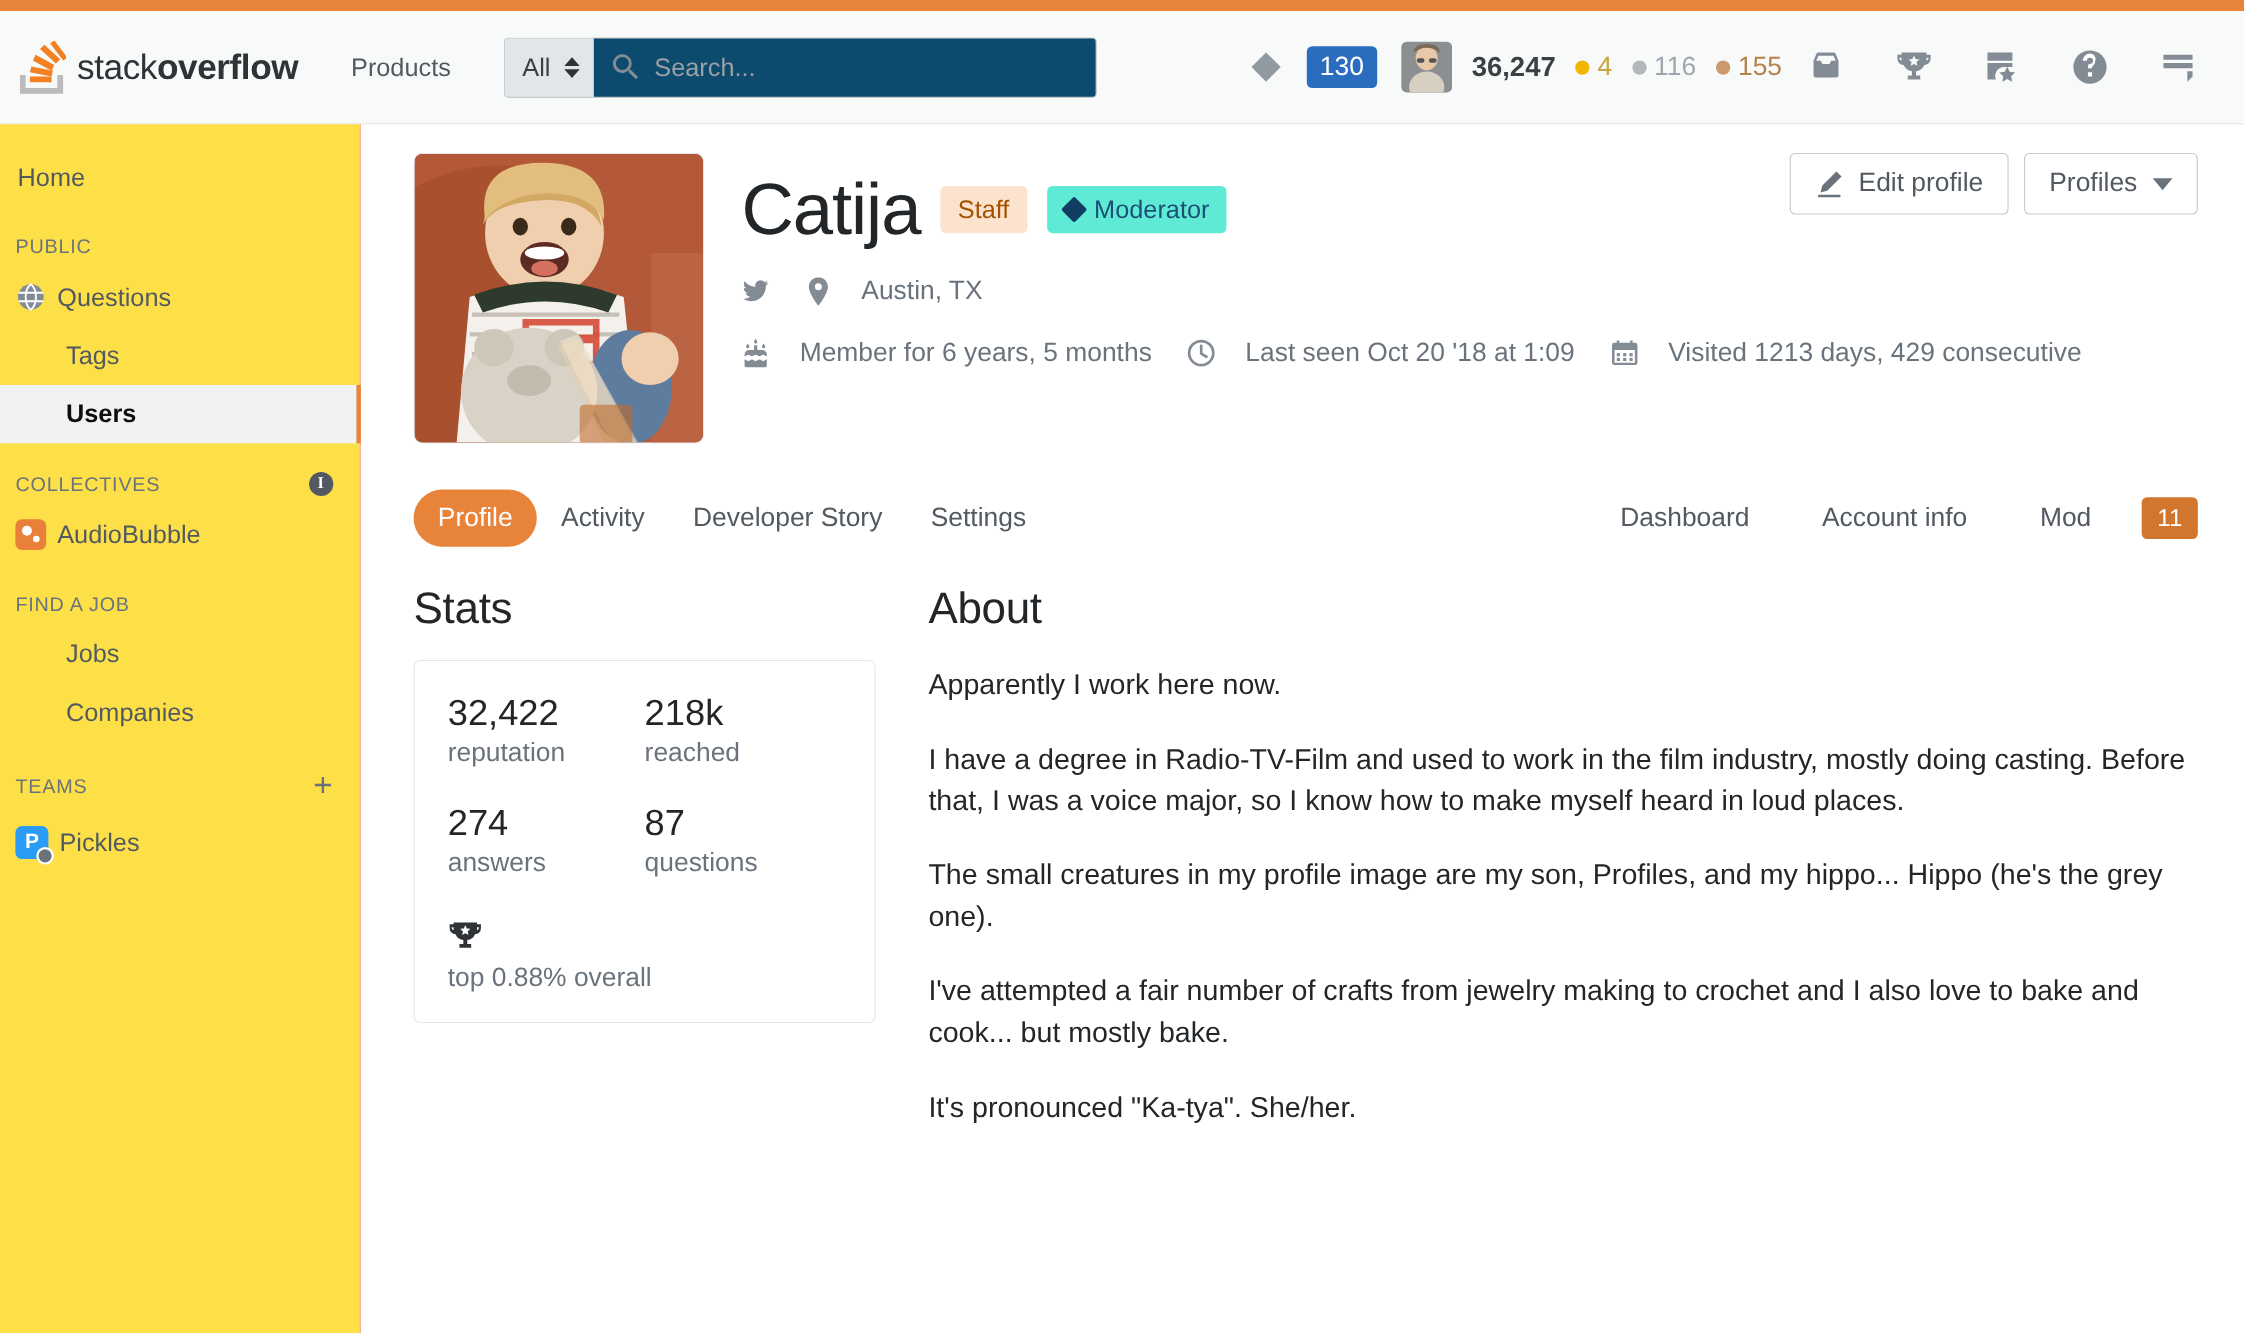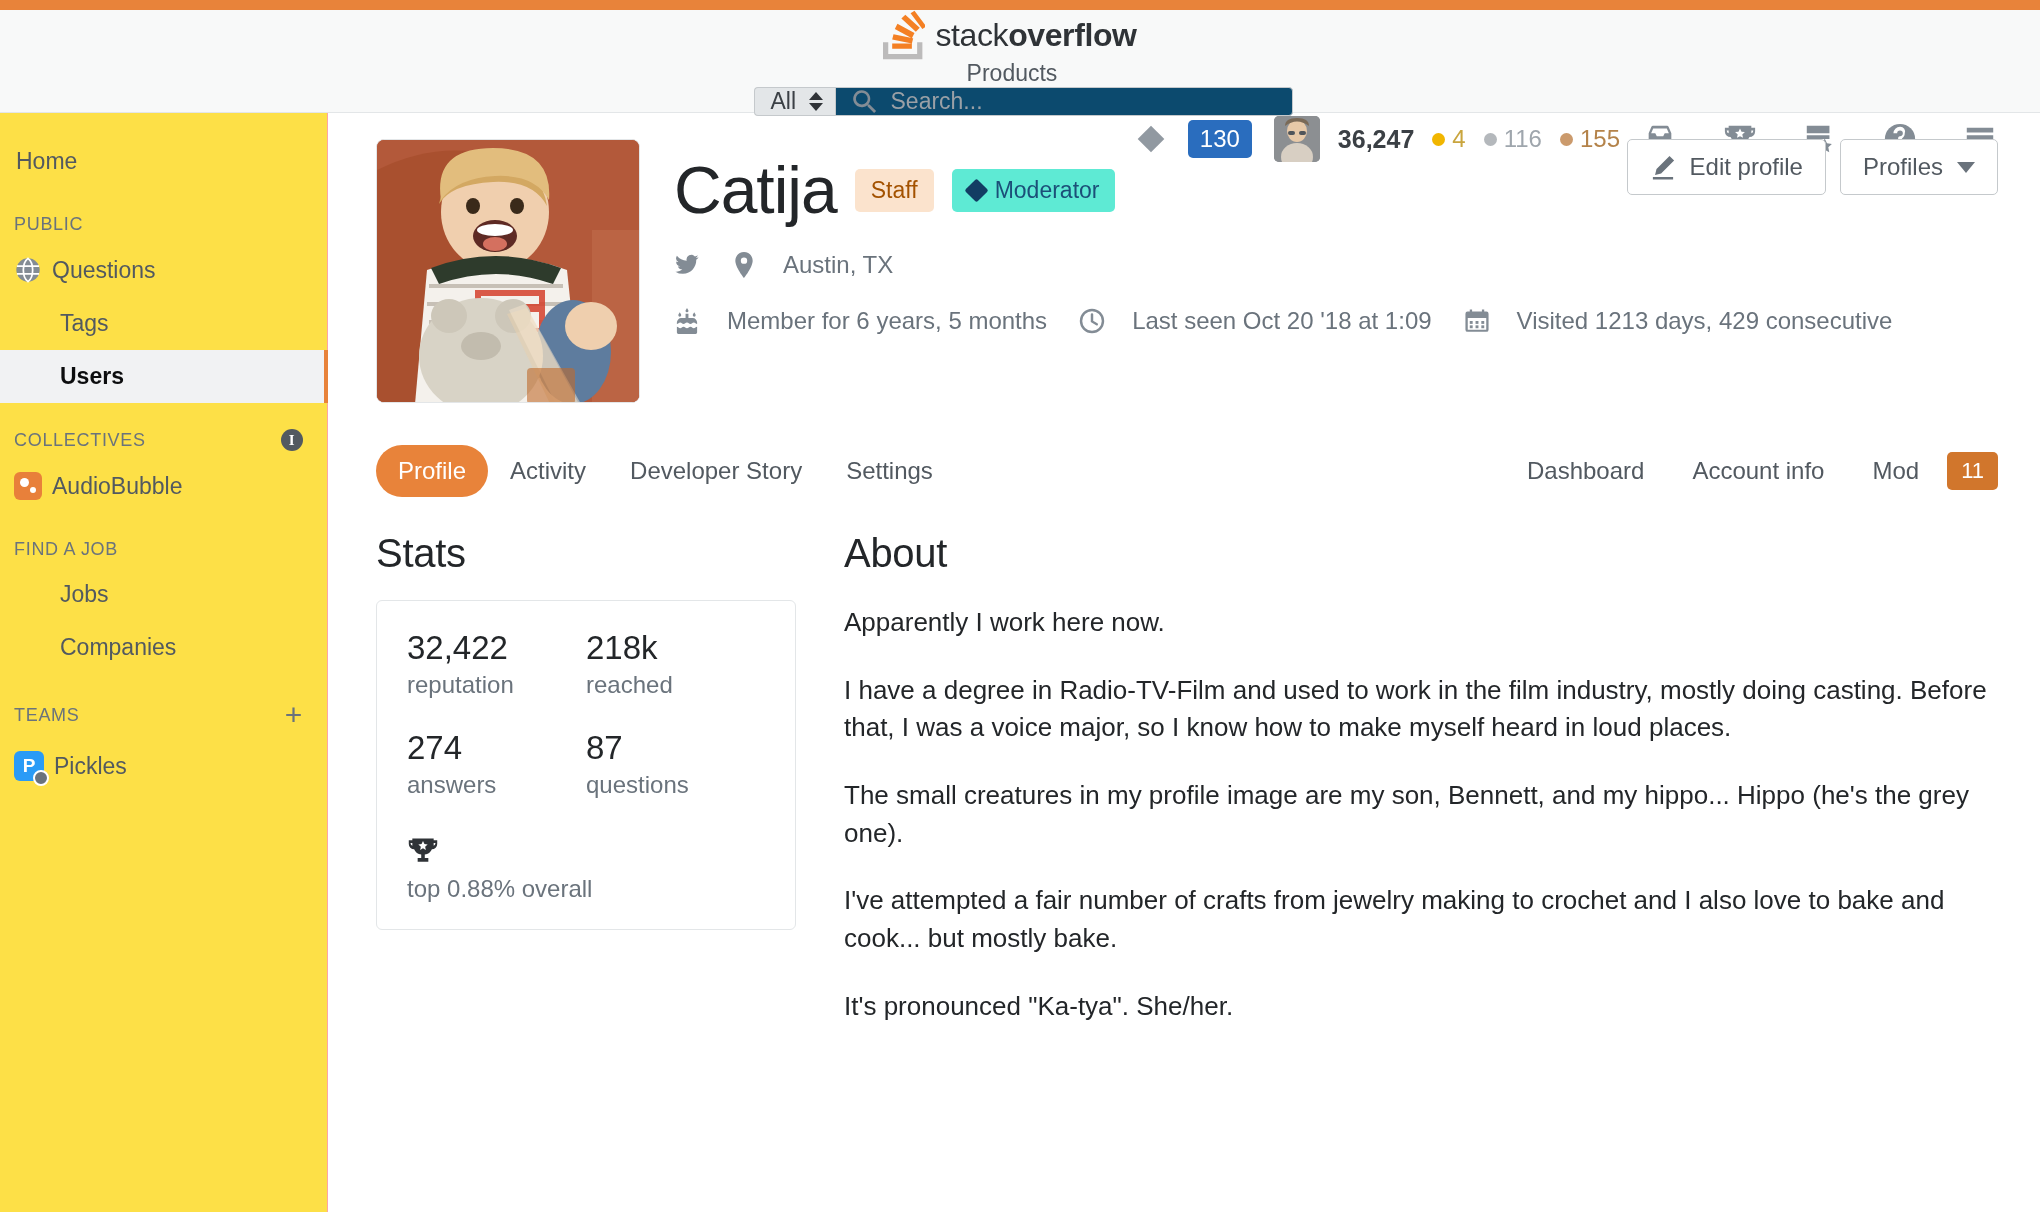--- a/index.html
+++ b/index.html
@@ -14,21 +14,20 @@
   #top-strip { height: 10px; background: #e8833a; width: 100%; }
 
   
   #header {
     height: 103px; width: 100%;
     background: #f8f9f9;
     border-bottom: 1px solid #e3e6e8;
     display: flex; align-items: center;
     padding: 0 16px 0 0;
     position: relative;
-    flex-direction: column;
   }
   .logo-wrap {
     display: flex; align-items: center; gap: 10px;
     padding: 0 22px 0 18px; height: 100%;
   }
   .logo-mark { width: 42px; height: 50px; position: relative; }
   .logo-text { font-size: 32px; color: #2f3337; letter-spacing: -0.4px; white-space: nowrap; }
   .logo-text b { font-weight: 700; }
   .logo-text span.thin { font-weight: 400; }
 
@@ -171,21 +170,21 @@
   
   .tabs-row {
     display: flex; align-items: center; margin-top: 42px;
     padding-bottom: 4px;
   }
   .tab {
     font-size: 24px; color: #525960; padding: 12px 22px; border-radius: 999px;
     cursor: pointer; white-space: nowrap;
   }
   .tab.active { background: #e8833a; color: #fff; }
-  .tabs-right { margin-left: auto; display: flex; align-items: center; gap: 0; }
+  .tabs-right { margin-left: auto; display: flex; align-items: center; gap: 18px; }
   .tabs-right .tab { padding: 12px 24px; }
   .count-badge {
     background: #d1762c; color: #fff; font-size: 22px; font-weight: 500;
     border-radius: 5px; padding: 6px 14px; margin-left: 4px;
   }
 
   
   .content-cols { display: flex; gap: 48px; margin-top: 30px; }
   .col-stats { width: 420px; flex: none; }
   .col-about { flex: 1; min-width:0; }
@@ -538,21 +537,21 @@
             <div class="l">top 0.88% overall</div>
           </div>
         </div>
       </div>
 
       <div class="col-about">
         <div class="sec-title">About</div>
         <div class="about-body">
           <p>Apparently I work here now.</p>
           <p>I have a degree in Radio-TV-Film and used to work in the film industry, mostly doing casting. Before that, I was a voice major, so I know how to make myself heard in loud places.</p>
-          <p>The small creatures in my profile image are my son, Bennett, and my hippo... Hippo (he's the grey one).</p>
+          <p>The small creatures in my profile image are my son, Profiles, and my hippo... Hippo (he's the grey one).</p>
           <p>I've attempted a fair number of crafts from jewelry making to crochet and I also love to bake and cook... but mostly bake.</p>
           <p>It's pronounced "Ka-tya". She/her.</p>
         </div>
       </div>
 
     </div>
   </div>
 </div>
 
 </body></html>

